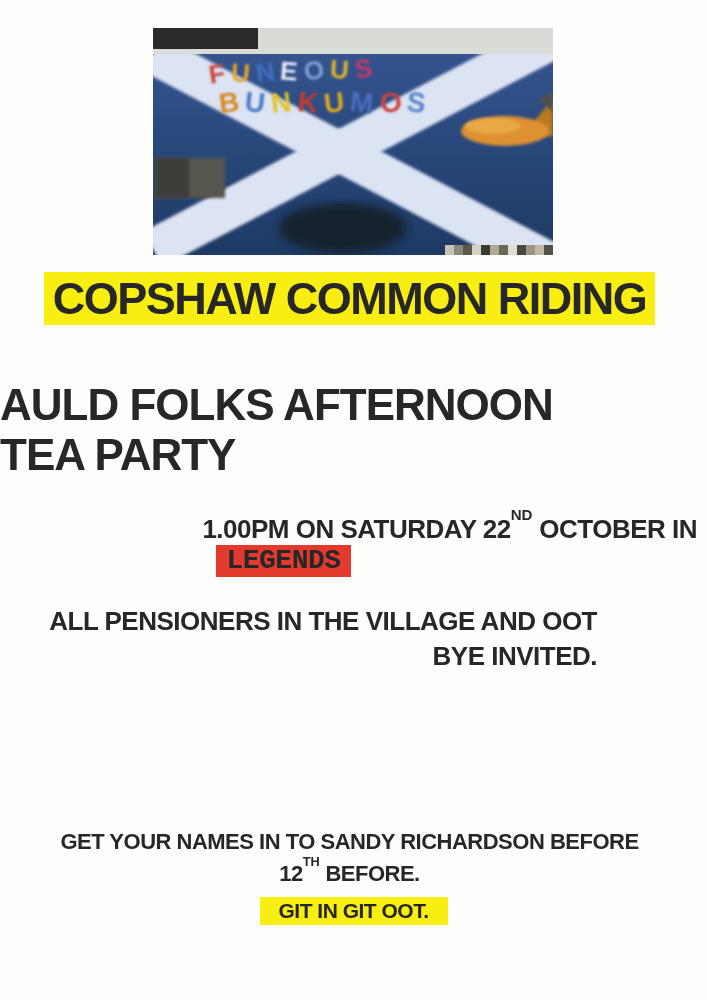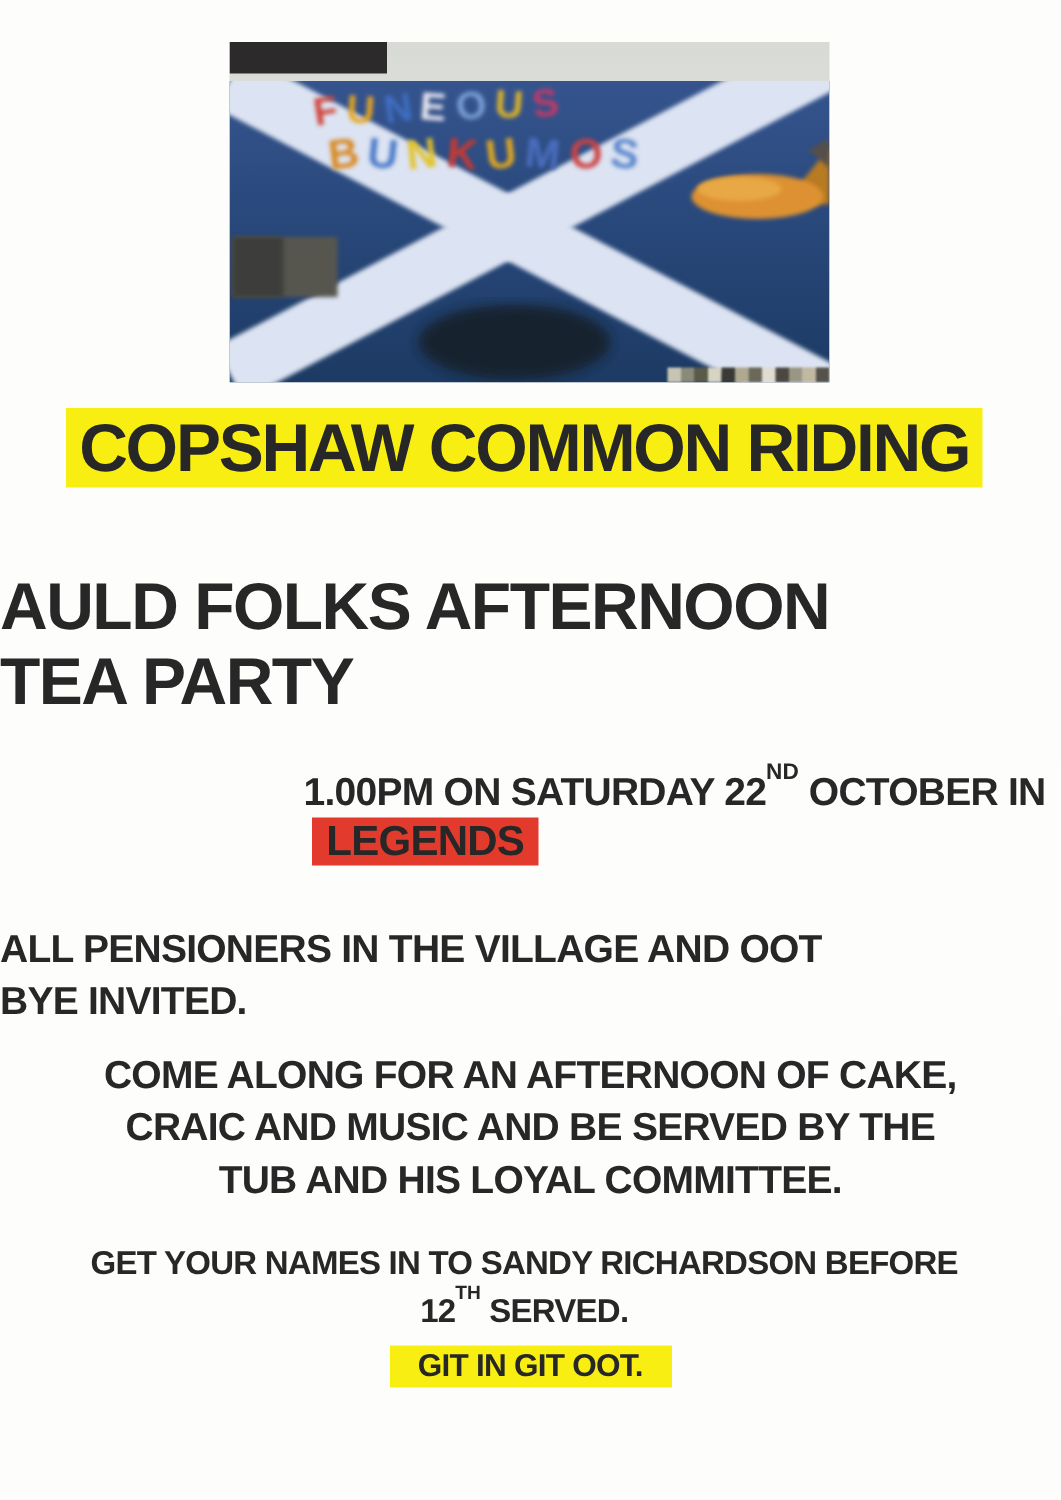--- a/index.html
+++ b/index.html
@@ -61,28 +61,28 @@
   }
   .heading{
     position:absolute;left:0;top:380px;width:707px;
     font-size:44px;line-height:50px;letter-spacing:-1px;
   }
   .datetime{
     position:absolute;left:0;top:507px;width:697px;text-align:right;
     font-size:26px;line-height:31px;letter-spacing:-.5px;white-space:nowrap;
   }
   sup.ordinal{font-size:.58em;position:relative;top:-.55em;letter-spacing:0;}
-  .venue-row{position:absolute;left:0;top:545px;width:567px;text-align:center;}
+  .venue-row{position:absolute;left:0;top:545px;width:567px;text-align:center;font-family:Liberation Mono, monospace;}
   .venue{
     display:inline-block;background:var(--highlight-red);
     font-size:28px;line-height:32px;padding:0 10px;letter-spacing:-.5px;
   }
   .invite{
-    position:absolute;left:0;top:604px;width:597px;text-align:left;
-    font-size:26px;line-height:35px;letter-spacing:-.5px;margin-top:11px;
+    position:absolute;left:0;top:604px;width:597px;text-align:right;
+    font-size:26px;line-height:35px;letter-spacing:-.5px;
   }
   .desc{
     position:absolute;left:0;top:699px;width:707px;text-align:center;
     font-size:26px;line-height:35px;letter-spacing:-.5px;
   }
   .rsvp{
     position:absolute;left:0;top:828px;width:699px;text-align:center;
     font-size:22px;line-height:27px;letter-spacing:-.5px;
   }
   .footer-row{position:absolute;left:0;top:897px;width:707px;text-align:center;}
@@ -174,28 +174,23 @@
 
   <div class="venue-row">
     <span class="venue">LEGENDS</span>
   </div>
 
   <div class="invite">
     <div>ALL PENSIONERS IN THE VILLAGE AND OOT</div>
     <div>BYE INVITED.</div>
   </div>
 
-  <div class="desc">
-    <div>COME ALONG FOR AN AFTERNOON OF CAKE,</div>
-    <div>CRAIC AND MUSIC AND BE SERVED BY THE</div>
-    <div>TUB AND HIS LOYAL COMMITTEE.</div>
-  </div>
 
   <div class="rsvp">
     <div>GET YOUR NAMES IN TO SANDY RICHARDSON BEFORE</div>
-    <div><span>12</span><sup class="ordinal">TH</sup><span> SERVED.</span></div>
+    <div><span>12</span><sup class="ordinal">TH</sup><span> BEFORE.</span></div>
   </div>
 
   <div class="footer-row">
     <span class="footer-highlight">GIT IN GIT OOT.</span>
   </div>
 
 </div>
 
 </body></html>

